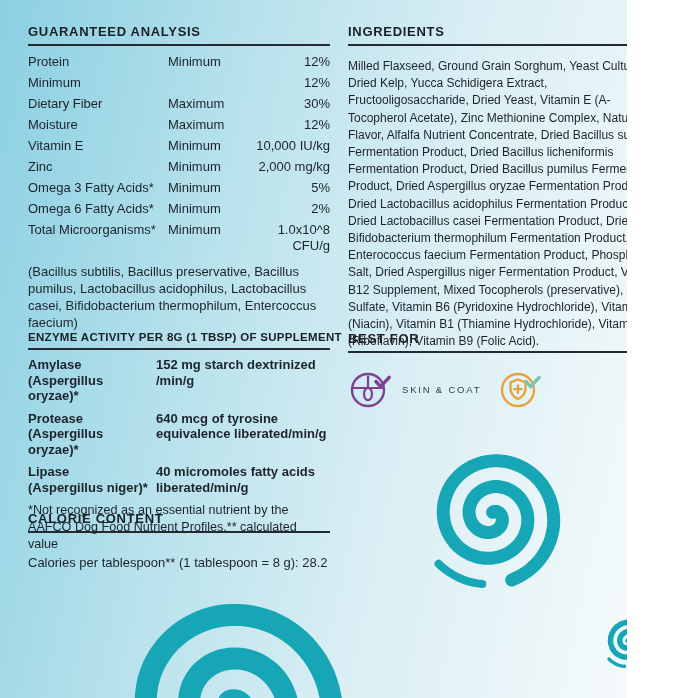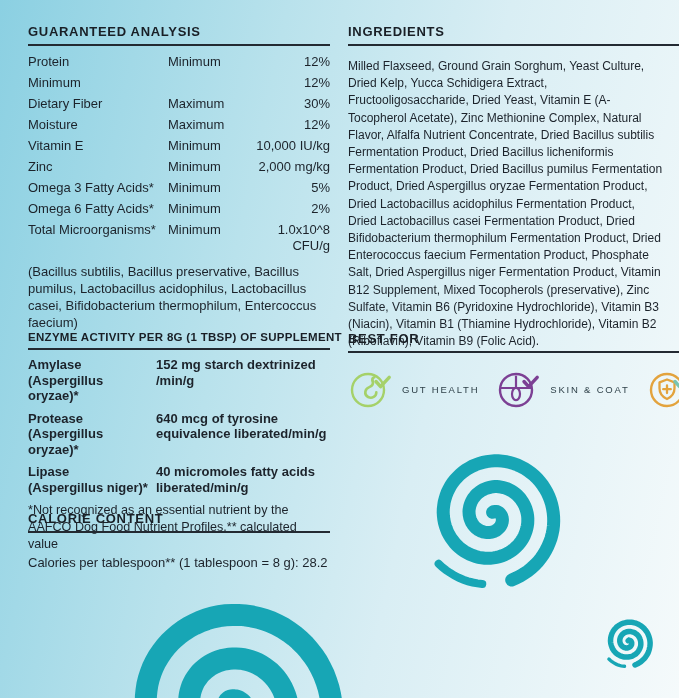--- a/index.html
+++ b/index.html
@@ -1,18 +1,18 @@
 <!DOCTYPE html>
 <html><head>
 <meta charset="utf-8">
 <style>
   html,body{margin:0;padding:0;}
   #label{
     position:relative;
-    width:679px;height:698px;
+    width:627px;height:698px;
     overflow:hidden;
     font-family:"Liberation Sans", sans-serif;
     color:#1c232b;
     background:linear-gradient(102deg,#8bd0e2 0%,#b9e2ec 35%,#d9eef4 62%,#f5fafb 100%);
   }
   .col{position:absolute;top:0;height:100%;}
   .col-left{left:28px;width:302px;}
   .col-right{left:348px;width:331px;}
   .section{position:absolute;left:0;width:100%;}
   .section-title{
@@ -157,31 +157,20 @@
       <div class="rule"></div>
       <div class="ing-text">Milled Flaxseed, Ground Grain Sorghum, Yeast Culture, Dried Kelp, Yucca Schidigera Extract, Fructooligosaccharide, Dried Yeast, Vitamin E (A-Tocopherol Acetate), Zinc Methionine Complex, Natural Flavor, Alfalfa Nutrient Concentrate, Dried Bacillus subtilis Fermentation Product, Dried Bacillus licheniformis Fermentation Product, Dried Bacillus pumilus Fermentation Product, Dried Aspergillus oryzae Fermentation Product, Dried Lactobacillus acidophilus Fermentation Product, Dried Lactobacillus casei Fermentation Product, Dried Bifidobacterium thermophilum Fermentation Product, Dried Enterococcus faecium Fermentation Product, Phosphate Salt, Dried Aspergillus niger Fermentation Product, Vitamin B12 Supplement, Mixed Tocopherols (preservative), Zinc Sulfate, Vitamin B6 (Pyridoxine Hydrochloride), Vitamin B3 (Niacin), Vitamin B1 (Thiamine Hydrochloride), Vitamin B2 (Riboflavin), Vitamin B9 (Folic Acid).</div>
     </div>
 
     <div class="section" style="top:331px;">
       <div class="section-title">BEST FOR</div>
       <div class="rule"></div>
 
       <div class="badges">
 
-        <div class="badge">
-          <svg width="48" height="46" viewBox="0 0 48 46">
-            <g fill="none" stroke="#a5d169" stroke-linecap="round" stroke-linejoin="round">
-              <circle cx="20" cy="24" r="16" stroke-width="2.4"></circle>
-              <path stroke-width="2.6" d="M24.5 14.5 c1.2 3.2 0 5.4 -3.2 6.6 c-4.6 1.7 -5.6 7.8 -1.2 9.9 c3.9 1.9 8.2 -0.6 8.2 -4.6"></path>
-              <path stroke-width="2.6" d="M24.5 14.5 c-0.4 -1.6 0.4 -2.8 1.8 -3.2"></path>
-              <path stroke-width="3.4" d="M28 15.5 l4.6 5.2 l8.6 -9.4"></path>
-            </g>
-          </svg>
-          <span class="badge-label">GUT HEALTH</span>
-        </div>
 
         <div class="badge">
           <svg width="48" height="46" viewBox="0 0 48 46">
             <g fill="none" stroke="#7c4094" stroke-linecap="round" stroke-linejoin="round">
               <circle cx="20" cy="24" r="16" stroke-width="2.4"></circle>
               <path stroke-width="2.2" d="M5 22 H35"></path>
               <path stroke-width="2.2" d="M20 10.5 V21"></path>
               <ellipse cx="20" cy="28" rx="4" ry="6.2" stroke-width="2.2"></ellipse>
               <path stroke-width="3.4" d="M28 15.5 l4.6 5.2 l8.6 -9.4"></path>
             </g>

